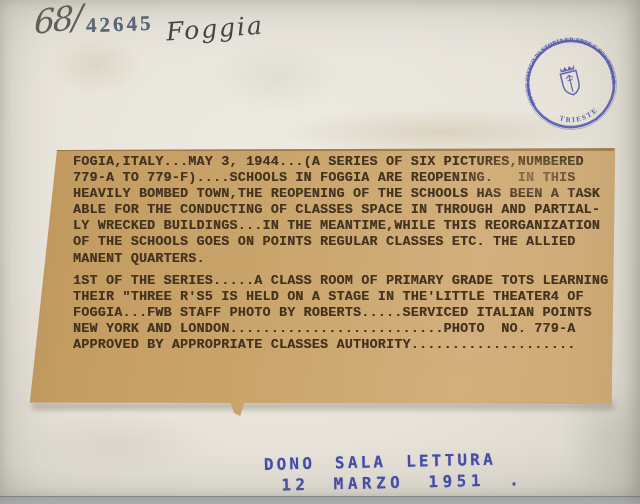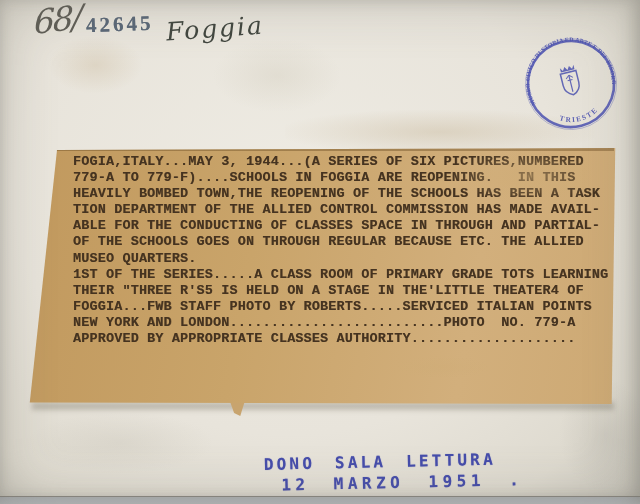--- a/index.html
+++ b/index.html
@@ -40,21 +40,21 @@
     clip-path:polygon(4.9% 1.5%, 99.2% 0.8%, 98.6% 98.5%, 0.3% 97.9%);
   }
   .label-topedge{position:absolute;left:4.5%;top:2px;right:1%;height:3px;background:rgba(100,70,30,.40);filter:blur(.6px);}
   .typed{position:absolute;left:45px;top:8px;}
   .tline{
     white-space:pre;
     font-family:"Liberation Mono", monospace;font-weight:700;
     font-size:13.4px;line-height:16.1px;letter-spacing:.2px;
     color:#453320;text-shadow:.3px .3px .5px rgba(69,51,32,.55);
   }
-  .para2{margin-top:0;}
+  .para2{margin-top:6px;}
   
   .fade-patch{position:absolute;z-index:3;pointer-events:none;}
   .fade-1{left:450px;top:150px;width:160px;height:52px;background:radial-gradient(ellipse at center,rgba(206,172,118,.55) 0%,rgba(206,172,118,0) 72%);}
   .fade-2{left:392px;top:356px;width:96px;height:22px;background:radial-gradient(ellipse at center,rgba(206,172,118,.42) 0%,rgba(206,172,118,0) 75%);}
   
   .dono-stamp{position:absolute;left:264px;top:452px;z-index:4;transform:rotate(-1.3deg);color:#3a42a8;opacity:.93;}
   .dono-line1{
     font-family:"DejaVu Sans Mono", monospace;font-weight:700;font-size:16px;
     letter-spacing:3.2px;word-spacing:7px;text-shadow:0 0 1px rgba(58,66,168,.5);
   }
@@ -114,24 +114,24 @@
   <div class="label-shadow"></div>
   <div class="label-notch"></div>
 
   <div class="caption-label">
     <div class="label-topedge"></div>
     <div class="typed">
       <div class="para1">
         <div class="tline">FOGIA,ITALY...MAY 3, 1944...(A SERIES OF SIX PICTURES,NUMBERED</div>
         <div class="tline">779-A TO 779-F)....SCHOOLS IN FOGGIA ARE REOPENING.   IN THIS</div>
         <div class="tline">HEAVILY BOMBED TOWN,THE REOPENING OF THE SCHOOLS HAS BEEN A TASK</div>
-        <div class="tline">TION DEPARTMENT OF THE ALLIED CONTROL COMMISSION HAS MADE AVAIL-</div>
         <div class="tline">ABLE FOR THE CONDUCTING OF CLASSES SPACE IN THROUGH AND PARTIAL-</div>
-        <div class="tline">OF THE SCHOOLS GOES ON THROUGH REGULAR BECAUSE ETC. THE ALLIED</div>
-        <div class="tline">MUSEO QUARTERS.</div>
+        <div class="tline">LY WRECKED BUILDINGS...IN THE MEANTIME,WHILE THIS REORGANIZATION</div>
+        <div class="tline">OF THE SCHOOLS GOES ON POINTS REGULAR CLASSES ETC. THE ALLIED</div>
+        <div class="tline">MANENT QUARTERS.</div>
       </div>
       <div class="para2">
         <div class="tline">1ST OF THE SERIES.....A CLASS ROOM OF PRIMARY GRADE TOTS LEARNING</div>
         <div class="tline">THEIR "THREE R'S5 IS HELD ON A STAGE IN THE'LITTLE THEATER4 OF</div>
         <div class="tline">FOGGIA...FWB STAFF PHOTO BY ROBERTS.....SERVICED ITALIAN POINTS</div>
         <div class="tline">NEW YORK AND LONDON..........................PHOTO  NO. 779-A</div>
         <div class="tline">APPROVED BY APPROPRIATE CLASSES AUTHORITY....................</div>
       </div>
     </div>
   </div>

